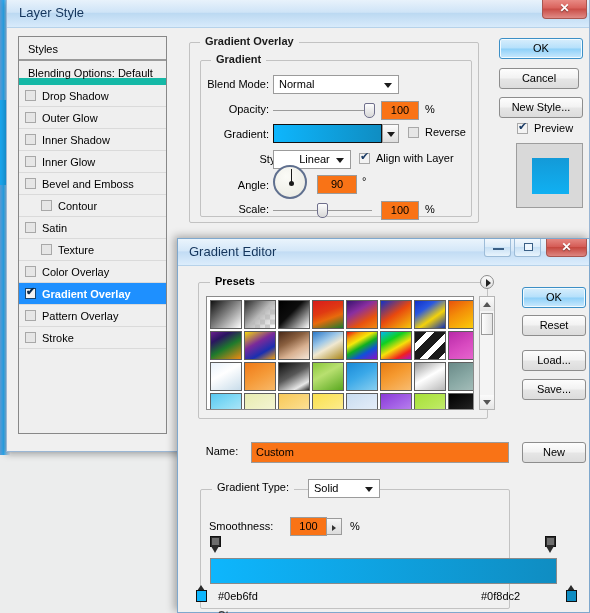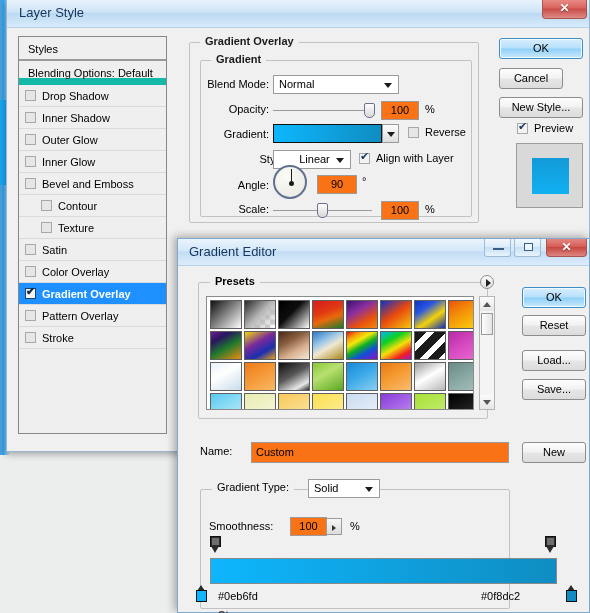--- a/index.html
+++ b/index.html
@@ -354,45 +354,45 @@
     <div class="styles-list">
       <div class="sl-head">Styles</div>
       <div class="sl-sub">Blending Options: Default</div>
       <div id="styles-rows">
           <div class="sl-row">
             <span class="cb"></span>
             <span>Drop Shadow</span>
           </div>
           <div class="sl-row">
             <span class="cb"></span>
+            <span>Outer Glow</span>
+          </div>
+          <div class="sl-row">
+            <span class="cb"></span>
             <span>Inner Shadow</span>
           </div>
           <div class="sl-row">
             <span class="cb"></span>
-            <span>Outer Glow</span>
-          </div>
-          <div class="sl-row">
-            <span class="cb"></span>
             <span>Inner Glow</span>
           </div>
           <div class="sl-row">
             <span class="cb"></span>
             <span>Bevel and Emboss</span>
           </div>
           <div class="sl-row indent">
             <span class="cb"></span>
             <span>Contour</span>
           </div>
+          <div class="sl-row">
+            <span class="cb"></span>
+            <span>Satin</span>
+          </div>
           <div class="sl-row indent">
             <span class="cb"></span>
             <span>Texture</span>
-          </div>
-          <div class="sl-row">
-            <span class="cb"></span>
-            <span>Satin</span>
           </div>
           <div class="sl-row">
             <span class="cb"></span>
             <span>Color Overlay</span>
           </div>
           <div class="sl-row sel">
             <span class="cb on"></span>
             <span>Gradient Overlay</span>
           </div>
           <div class="sl-row">
@@ -455,21 +455,21 @@
 
         <div class="fld-label" style="left:2px; top:142px; width:66px;">Scale:</div>
         <div class="slider-track" style="left:72px; top:149px; width:99px;"></div>
         <div class="slider-thumb" style="left:116px; top:142px;"></div>
         <div class="txtbox" style="left:180px; top:140px; width:38px; text-align:center; padding-left:0;">100</div>
         <div class="pct" style="left:224px; top:142px;">%</div>
       </div>
     </div>
 
     <div class="btn primary" style="left:492px; top:38px; width:84px;">OK</div>
-    <div class="btn" style="left:492px; top:68px; width:64px;">Cancel</div>
+    <div class="btn" style="left:492px; top:68px; width:80px;">Cancel</div>
     <div class="btn" style="left:492px; top:97px; width:84px;">New Style...</div>
 
     <div class="preview-chk" style="left:510px; top:122px;">
       <span class="cb on"></span>
       <span>Preview</span>
     </div>
     <div class="preview-box" style="left:509px; top:143px; width:67px; height:65px;">
       <div class="preview-sq" style="left:15px; top:14px; width:37px; height:36px;"></div>
     </div>
   </div>
@@ -538,21 +538,21 @@
         <span class="tri-dn"></span>
       </div>
     </div>
 
     <div class="btn primary" style="left:344px; top:48px; width:64px;">OK</div>
     <div class="btn" style="left:344px; top:76px; width:64px;">Reset</div>
     <div class="btn" style="left:344px; top:111px; width:64px;">Load...</div>
     <div class="btn" style="left:344px; top:140px; width:64px;">Save...</div>
     <div class="btn" style="left:344px; top:203px; width:64px;">New</div>
 
-    <div class="fld-label" style="position:absolute; left:22px; top:206px; width:44px; text-align:left;">Name:</div>
+    <div class="fld-label" style="position:absolute; left:22px; top:206px; width:44px; text-align:center;">Name:</div>
     <div class="txtbox" style="left:73px; top:203px; width:258px; height:21px; line-height:19px;">Custom</div>
 
     <div class="ge-grp" style="left:22px; top:250px; width:310px; height:120px;"></div>
 
     <div style="position:absolute; left:34px; top:242px; background:#f0f0f0; padding:0 5px; font-size:11px;">Gradient Type:</div>
     <div class="combo" style="left:130px; top:240px; width:72px;">
       <span>Solid</span>
       <span class="arr"></span>
     </div>
 

